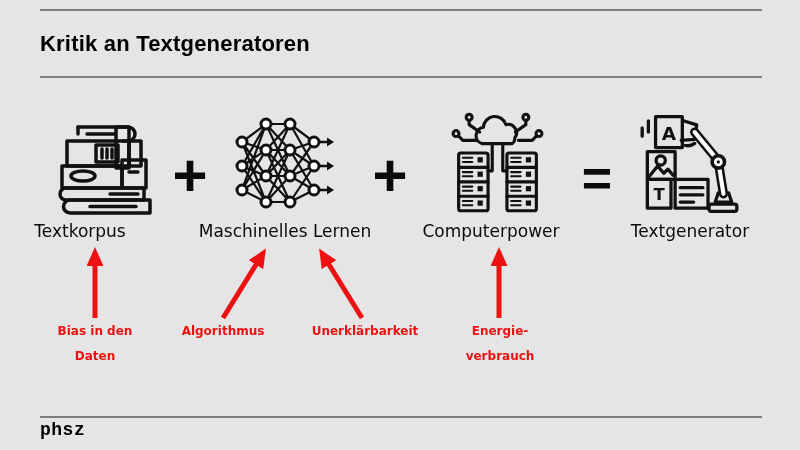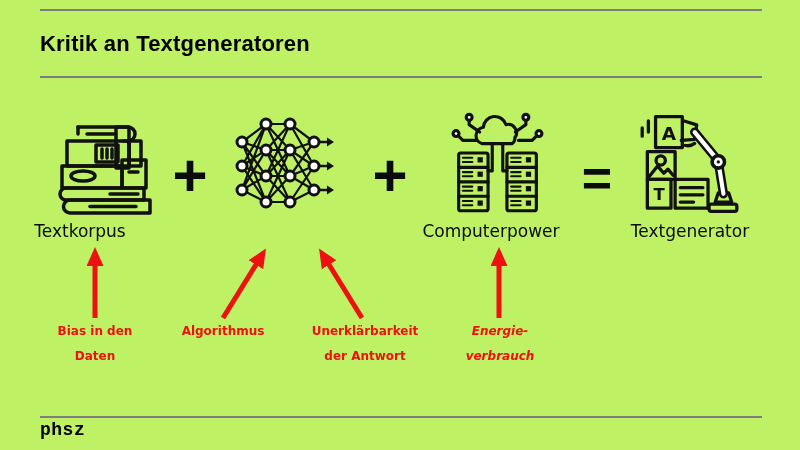--- a/index.html
+++ b/index.html
@@ -1,16 +1,16 @@
 <!DOCTYPE html>
 <html><head>
 <meta charset="utf-8">
 <style>
   html,body{margin:0;padding:0;background:#fff;}
-  .page{position:relative;width:800px;height:450px;background:#bef264;overflow:hidden;
+  .page{position:relative;width:800px;height:450px;background:#e5e5e5;overflow:hidden;
         font-family:"DejaVu Sans","Liberation Sans",sans-serif;color:#000;}
   .rule{position:absolute;left:40px;width:722px;height:2px;background:#7d7d7d;}
   .rule.top{top:9px;}
   .rule.under-title{top:76px;}
   .rule.footer{top:416px;}
   .title{position:absolute;left:40px;top:16px;font-family:"Liberation Sans",sans-serif;
          font-weight:bold;font-size:22px;letter-spacing:.2px;}
   .icon-box{position:absolute;}
   .icon-box svg{display:block;width:100%;height:100%;}
   .ic{fill:none;stroke:#111;stroke-width:3.5;stroke-linecap:round;stroke-linejoin:round;}
@@ -155,20 +155,21 @@
       <line x1="81" y1="48" x2="86" y2="79" stroke="#111" stroke-width="9" stroke-linecap="round"></line>
       <line x1="81" y1="48" x2="86" y2="79" stroke="#fff" stroke-width="4" stroke-linecap="round"></line>
       <circle cx="81" cy="48" r="6" fill="#fff" stroke="#111" stroke-width="3.5"></circle>
       <circle cx="81" cy="48" r="1.6" class="solid"></circle>
       <text class="svg-letter" x="33" y="27" font-size="18" text-anchor="middle">A</text>
       <text class="svg-letter" x="23.5" y="85" font-size="16" text-anchor="middle">T</text>
     </svg>
   </div>
 
   <div class="item-label" style="left:15px;width:130px;">Textkorpus</div>
+  <div class="item-label" style="left:185px;width:200px;">Maschinelles Lernen</div>
   <div class="item-label" style="left:411px;width:160px;">Computerpower</div>
   <div class="item-label" style="left:610px;width:160px;">Textgenerator</div>
 
   <svg class="arrow-layer" viewBox="0 0 800 450">
     <defs>
       <marker id="ah" markerWidth="3.8" markerHeight="3.4" refX="0.4" refY="1.7" orient="auto" markerUnits="strokeWidth">
         <polygon points="0 0, 3.8 1.7, 0 3.4" fill="#ed1111"></polygon>
       </marker>
     </defs>
     <g stroke="#ed1111" stroke-width="5">
@@ -181,23 +182,22 @@
 
   <div class="crit" style="left:25px;width:140px;color:#ed1111;">
     <div>Bias in den</div>
     <div>Daten</div>
   </div>
   <div class="crit" style="left:153px;width:140px;color:#ed1111;">
     <div>Algorithmus</div>
   </div>
   <div class="crit" style="left:285px;width:160px;color:#ed1111;">
     <div>Unerklärbarkeit</div>
-    <div>der Antwort</div>
-  </div>
-  <div class="crit" style="left:430px;width:140px;color:#ed1111;font-style:italic;">
+  </div>
+  <div class="crit" style="left:430px;width:140px;color:#ed1111;">
     <div>Energie-</div>
     <div>verbrauch</div>
   </div>
 
   <div class="rule footer"></div>
   <div class="logo">phsz</div>
 
 </div>
 
 </body></html>

